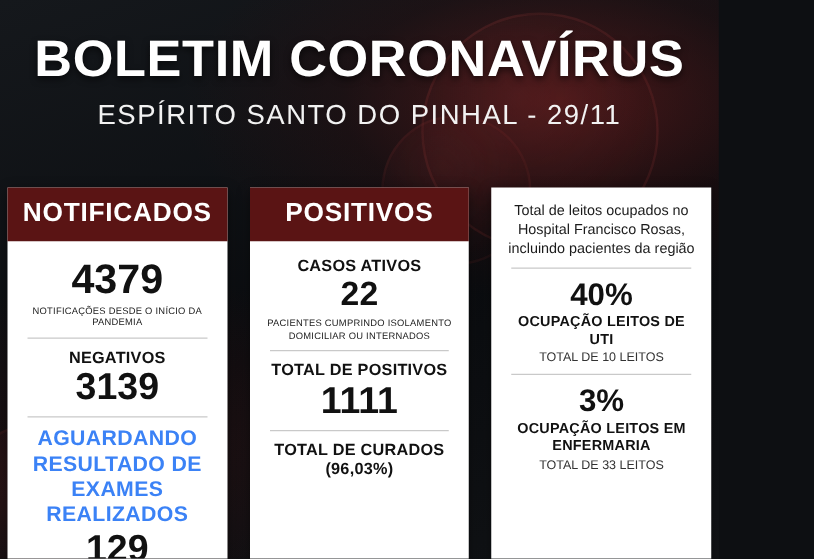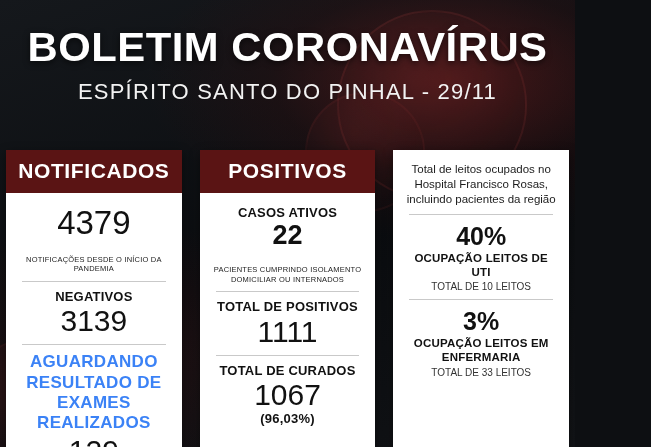--- a/index.html
+++ b/index.html
@@ -85,32 +85,32 @@
     line-height: 1.12;
   }
   .card.hosp .card-head { background: #6b1717; font-size: 20px; }
   .card-body {
     padding: 8px 10px 10px;
     text-align: center;
   }
 
   .big-num {
     font-size: 33px;
-    font-weight: normal;
+    font-weight: bold;
     line-height: 1.1;
     color: #111;
   }
   .big-num.sm { font-size: 30px; }
   .mid-num { font-size: 27px; font-weight: bold; line-height: 1.15; }
   .label-sm {
     font-size: 7.5px;
     letter-spacing: 0.2px;
     color: #222;
     line-height: 1.25;
-    margin-top: 14px;
+    margin-top: 3px;
   }
   .label-md {
     font-size: 17px;
     font-weight: bold;
     letter-spacing: 0.3px;
     color: #3b82f6;
     line-height: 1.2;
   }
   .label-cap {
     font-size: 13px;
@@ -183,21 +183,20 @@
       <div class="card-body">
         <div class="spacer-4"></div>
         <div class="label-cap">CASOS ATIVOS</div>
         <div class="mid-num">22</div>
         <div class="label-sm">PACIENTES CUMPRINDO ISOLAMENTO DOMICILIAR OU INTERNADOS</div>
         <hr class="sep">
         <div class="label-cap">TOTAL DE POSITIVOS</div>
         <div class="big-num sm">1111</div>
         <hr class="sep">
         <div class="label-cap">TOTAL DE CURADOS</div>
-        <div class="big-num sm">1067</div>
         <div class="label-cap">(96,03%)</div>
       </div>
     </div>
 
     <div class="card hosp">
       <div class="card-body">
         <div class="text-block">Total de leitos ocupados no Hospital Francisco Rosas, incluindo pacientes da região</div>
         <hr class="sep">
         <div class="pct">40%</div>
         <div class="occ-label">OCUPAÇÃO LEITOS DE UTI</div>

